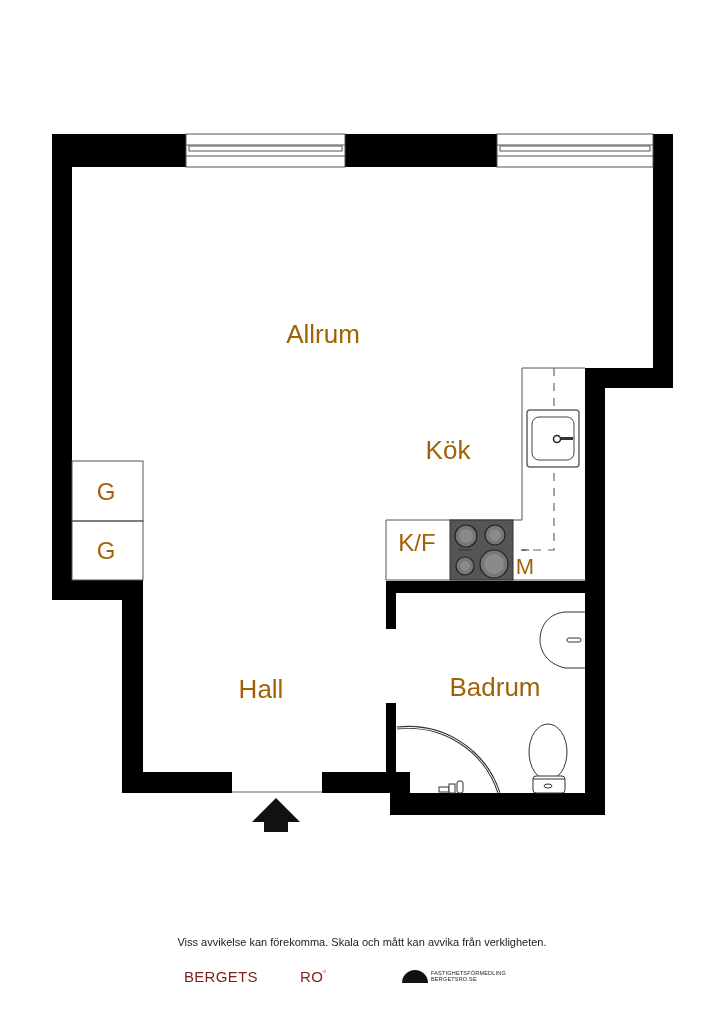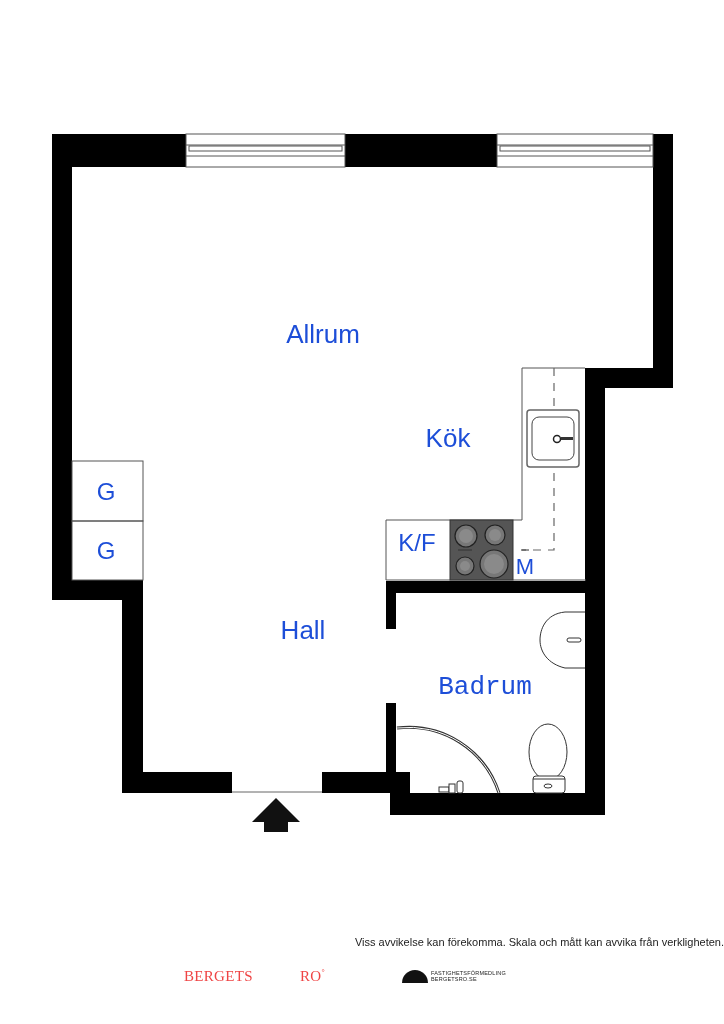--- a/index.html
+++ b/index.html
@@ -1,22 +1,22 @@
 <!DOCTYPE html>
 <html><head>
   <meta charset="utf-8">
   <style>
     html, body { margin: 0; padding: 0; background: #ffffff; }
     body { width: 724px; height: 1024px; position: relative; overflow: hidden; font-family: "Liberation Sans", sans-serif; }
     #plan { position: absolute; left: 0; top: 0; width: 724px; height: 1024px; }
-    .room-label { position: absolute; color: #1d4ed8; font-family: "Liberation Sans", sans-serif; white-space: nowrap; transform: translate(-50%, -50%); }
+    .room-label { position: absolute; color: #a16207; font-family: "Liberation Sans", sans-serif; white-space: nowrap; transform: translate(-50%, -50%); }
     .room-label.big { font-size: 26px; }
     .room-label.small { font-size: 24px; }
-    .footer-note { position: absolute; top: 936px; left: 0; width: 724px; text-align: right; font-size: 11px; color: #222; }
-    .logo-text { position: absolute; top: 968px; font-size: 15px; color: #ef4444; letter-spacing: 0.3px; font-family: Liberation Serif, serif; }
+    .footer-note { position: absolute; top: 936px; left: 0; width: 724px; text-align: center; font-size: 11px; color: #222; }
+    .logo-text { position: absolute; top: 968px; font-size: 15px; color: #7f1d1d; letter-spacing: 0.3px; }
     .logo-small { position: absolute; font-size: 5.5px; color: #222; line-height: 6px; letter-spacing: 0.2px; }
   </style>
 </head>
 <body>
 
 <svg id="plan" viewBox="0 0 724 1024" xmlns="http://www.w3.org/2000/svg">
 
   <g fill="#000">
 
     <rect x="52" y="134" width="134" height="33"></rect>
@@ -116,23 +116,23 @@
     <path d="M397,728 A95,95 0 0 1 499,793" stroke="#fff" stroke-width="1"></path>
   </g>
   <g fill="#fff" stroke="#333" stroke-width="1">
     <rect x="439" y="787" width="10" height="5"></rect>
     <rect x="449" y="784" width="6" height="9"></rect>
     <rect x="457" y="781" width="6" height="12" rx="2"></rect>
   </g>
 </svg>
 
 <div class="room-label big" style="left:323px; top:334px;">Allrum</div>
-<div class="room-label big" style="left:448px; top:438px;">Kök</div>
-<div class="room-label big" style="left:261px; top:630px;margin-left:42px;">Hall</div>
-<div class="room-label big" style="left:485px; top:687px;font-family:Liberation Mono, monospace;">Badrum</div>
+<div class="room-label big" style="left:448px; top:450px;">Kök</div>
+<div class="room-label big" style="left:261px; top:689px;">Hall</div>
+<div class="room-label big" style="left:495px; top:687px;">Badrum</div>
 
 <div class="room-label small" style="left:106px; top:492px;">G</div>
 <div class="room-label small" style="left:106px; top:551px;">G</div>
 <div class="room-label small" style="left:417px; top:543px;">K/F</div>
 <div class="room-label small" style="left:525px; top:567px; font-size:22px;">M</div>
 
 <div class="footer-note">Viss avvikelse kan förekomma. Skala och mått kan avvika från verkligheten.</div>
 <div class="logo-text" style="left:184px;">BERGETS</div>
 <div class="logo-text" style="left:300px;">
   <span>RO</span><sup style="font-size:8px;">°</sup>

